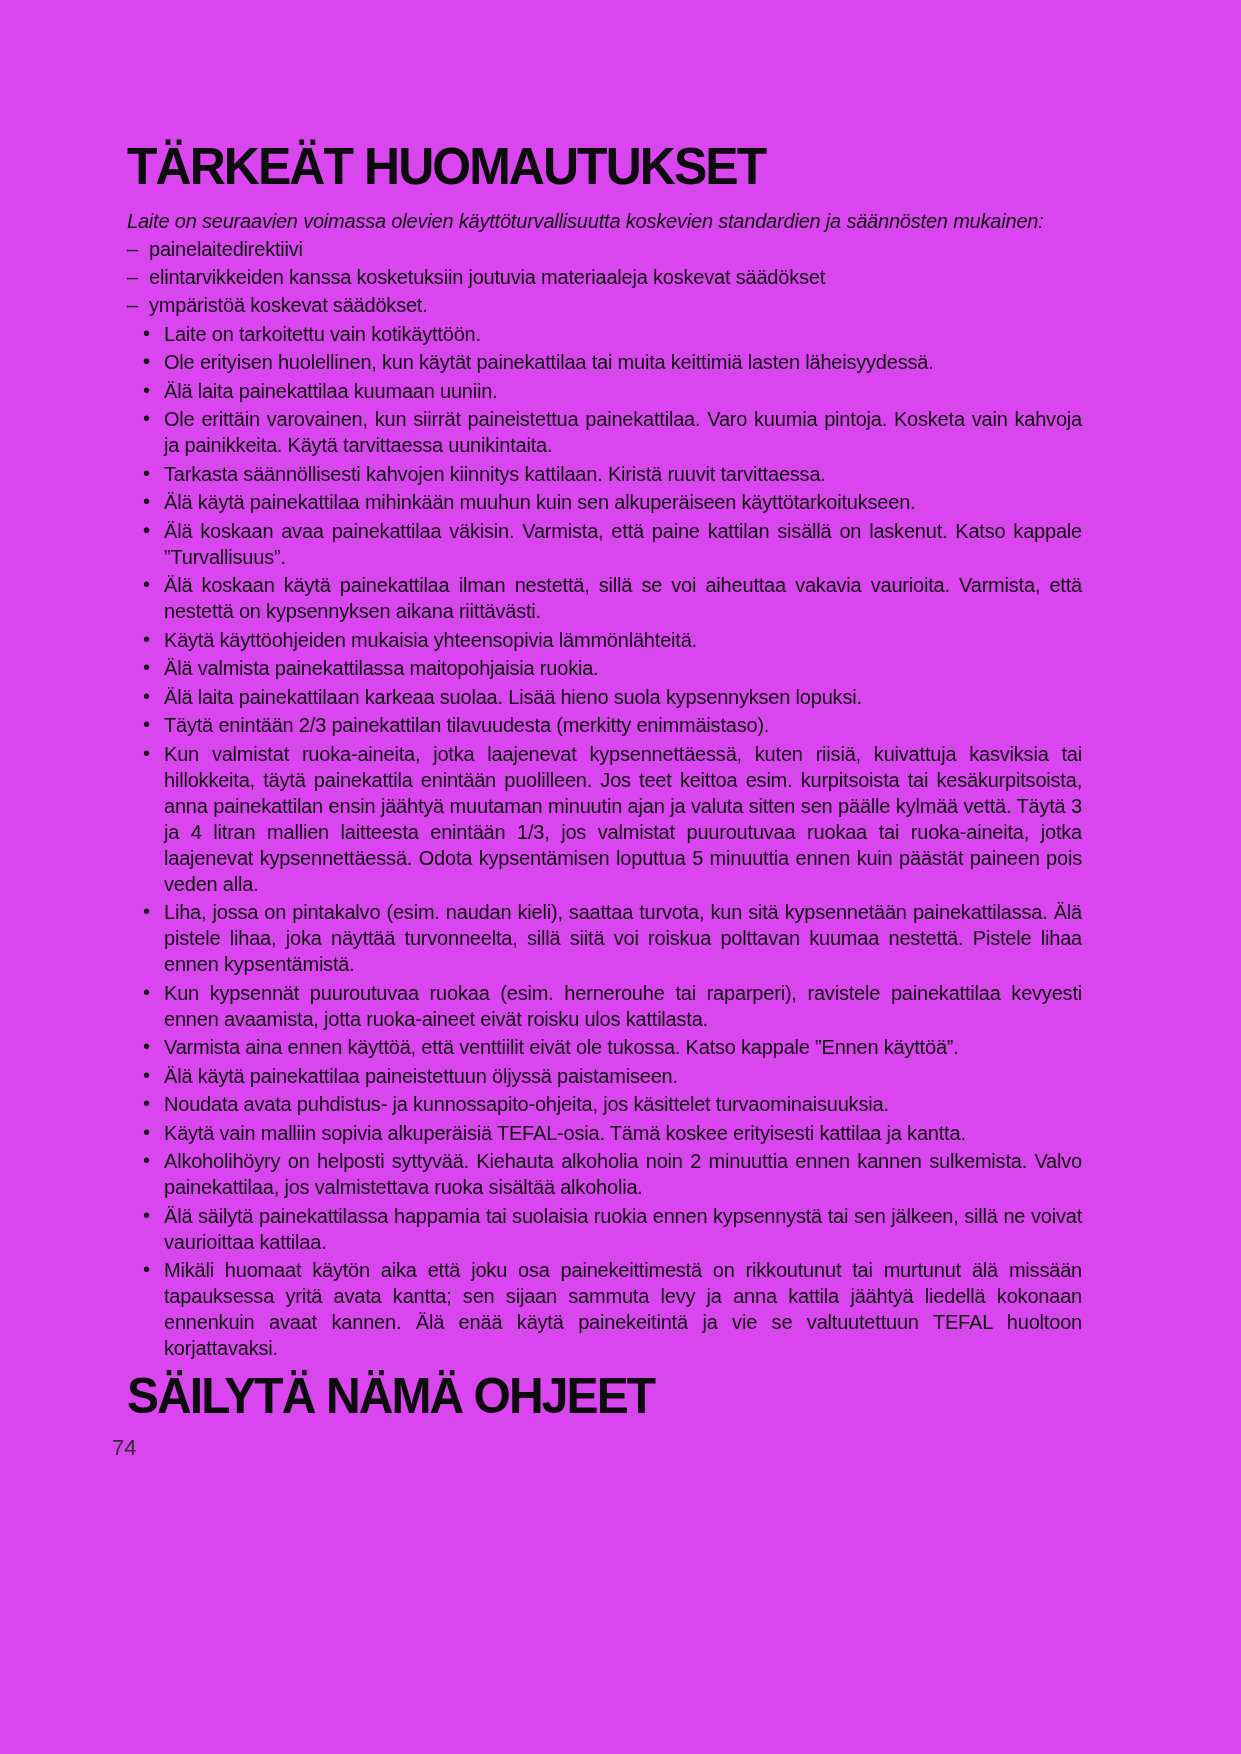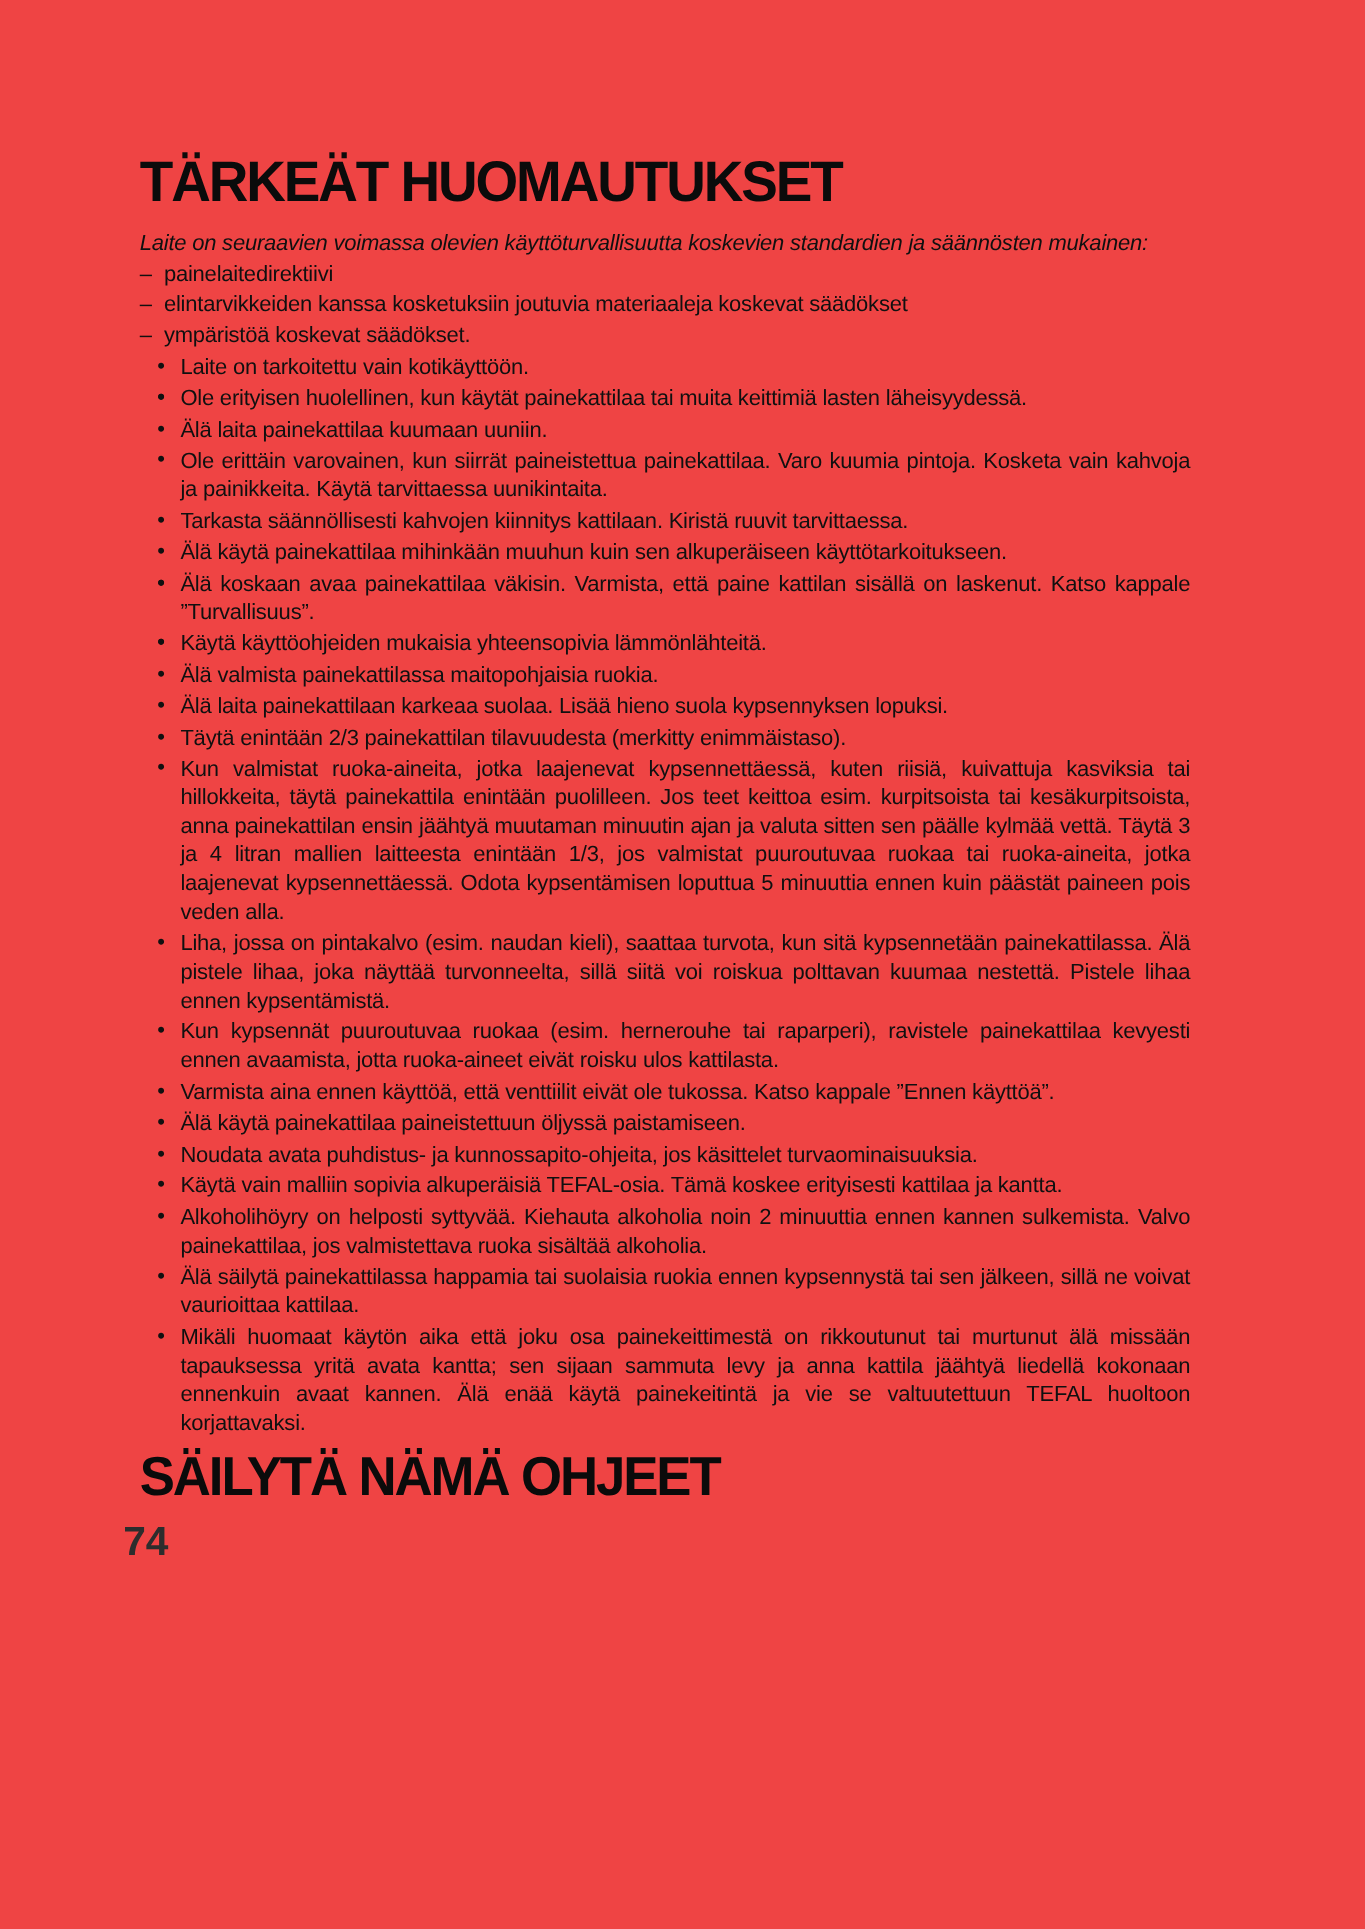--- a/index.html
+++ b/index.html
@@ -5,21 +5,21 @@
   html, body {
     margin: 0;
     padding: 0;
     background: #ffffff;
   }
   .page {
     position: relative;
     width: 1241px;
     height: 1754px;
     margin: 0 auto;
-    background: #ef4444;
+    background: #d946ef;
     overflow: hidden;
     font-family: "Liberation Sans", "DejaVu Sans", sans-serif;
     color: #101010;
   }
   .content {
     position: absolute;
     top: 140px;
     left: 127px;
     width: 955px;
   }
@@ -84,22 +84,22 @@
     line-height: 1.0;
     font-weight: bold;
     letter-spacing: -2px;
     color: #0b0b0b;
     transform: scaleX(0.96);
     transform-origin: left;
     white-space: nowrap;
   }
   .page-number {
     margin: 14px 0 0 -15px;
-    font-size: 37px;
-    font-weight: bold;
+    font-size: 22px;
+    font-weight: normal;
     color: #2d2d2d;
     letter-spacing: 0;
   }
 </style>
 </head>
 <body>
 
 <div class="page">
   <main class="content">
 
@@ -165,20 +165,21 @@
           <span class="bullet-marker">•</span>
         </li>
 
         <li class="bullet-item">
           <span class="bullet-marker">•</span>
           <span class="item-text">Älä koskaan avaa painekattilaa väkisin. Varmista, että paine kattilan sisällä on laskenut. Katso kappale ”Turvallisuus”.</span>
         </li>
 
         <li class="bullet-item">
           <span class="bullet-marker">•</span>
+          <span class="item-text">Älä koskaan käytä painekattilaa ilman nestettä, sillä se voi aiheuttaa vakavia vaurioita. Varmista, että nestettä on kypsennyksen aikana riittävästi.</span>
         </li>
 
         <li class="bullet-item">
           <span class="bullet-marker">•</span>
           <span class="item-text">Käytä käyttöohjeiden mukaisia yhteensopivia lämmönlähteitä.</span>
         </li>
 
         <li class="bullet-item">
           <span class="bullet-marker">•</span>
           <span class="item-text">Älä valmista painekattilassa maitopohjaisia ruokia.</span>

